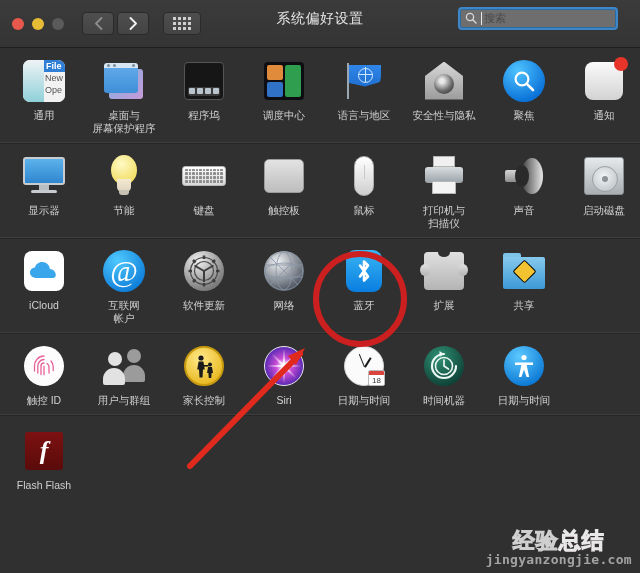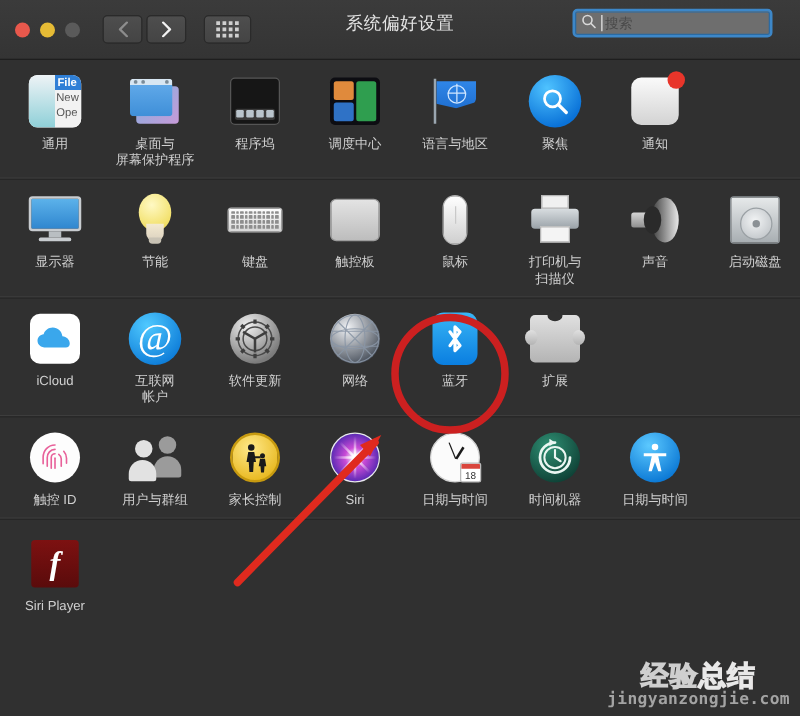--- a/index.html
+++ b/index.html
@@ -424,20 +424,29 @@
         <div class="iconbox">
             <div class="ic-lang">
           <div class="pole"></div>
               <div class="flag"></div>
               <div class="globe"></div>
         </div>
           </div>
         <div class="plabel">语言与地区</div>
       </div>
 
+      <div class="cell">
+        <div class="iconbox">
+            <div class="ic-sec">
+          <div class="house"></div>
+              <div class="lens"></div>
+        </div>
+          </div>
+        <div class="plabel">安全性与隐私</div>
+      </div>
 
       <div class="cell">
         <div class="iconbox">
             <div class="ic-spot">
           <svg width="24" height="24" viewBox="0 0 24 24">
                 <circle cx="10" cy="10" r="6.4" stroke="#fff" stroke-width="2.2" fill="none"></circle>
                 <path d="M14.8 14.8 L21 21" stroke="#fff" stroke-width="2.6" stroke-linecap="round"></path>
               </svg>
         </div>
           </div>
@@ -653,20 +662,30 @@
             <div class="ic-ext">
           <div class="pz"></div>
               <div class="kn1"></div>
               <div class="kn2"></div>
               <div class="notch"></div>
         </div>
           </div>
         <div class="plabel">扩展</div>
       </div>
 
+      <div class="cell">
+        <div class="iconbox">
+            <div class="ic-share">
+          <div class="tab"></div>
+              <div class="fold"></div>
+              <div class="sign"></div>
+        </div>
+          </div>
+        <div class="plabel">共享</div>
+      </div>
 
       <div class="cell"></div>
     </div>
 
     <div class="prow" style="padding-left:4px;">
       <div class="cell">
         <div class="iconbox">
             <div class="ic-tid">
           <svg width="28" height="28" viewBox="0 0 28 28">
             <g stroke="#e8619a" stroke-width="1.3" fill="none" stroke-linecap="round">
@@ -773,21 +792,21 @@
       <div class="cell"></div>
     </div>
 
     <div class="prow last" style="padding-left:4px; padding-top:12px;">
       <div class="cell">
         <div class="iconbox">
             <div class="ic-flash">
           <span>f</span>
         </div>
           </div>
-        <div class="plabel">Siri Player</div>
+        <div class="plabel">Flash Flash</div>
       </div>
     </div>
   </div>
 
   <svg class="anno" viewBox="0 0 640 573">
     <ellipse cx="360" cy="299" rx="44" ry="45" fill="none" stroke="#cc2020" stroke-width="6"></ellipse>
     <path d="M190 466 L300 354" stroke="#e02a1e" stroke-width="6" stroke-linecap="round" fill="none"></path>
     <path d="M305 348 L288 356 L296 365 Z" fill="#e02a1e"></path>
   </svg>
 

